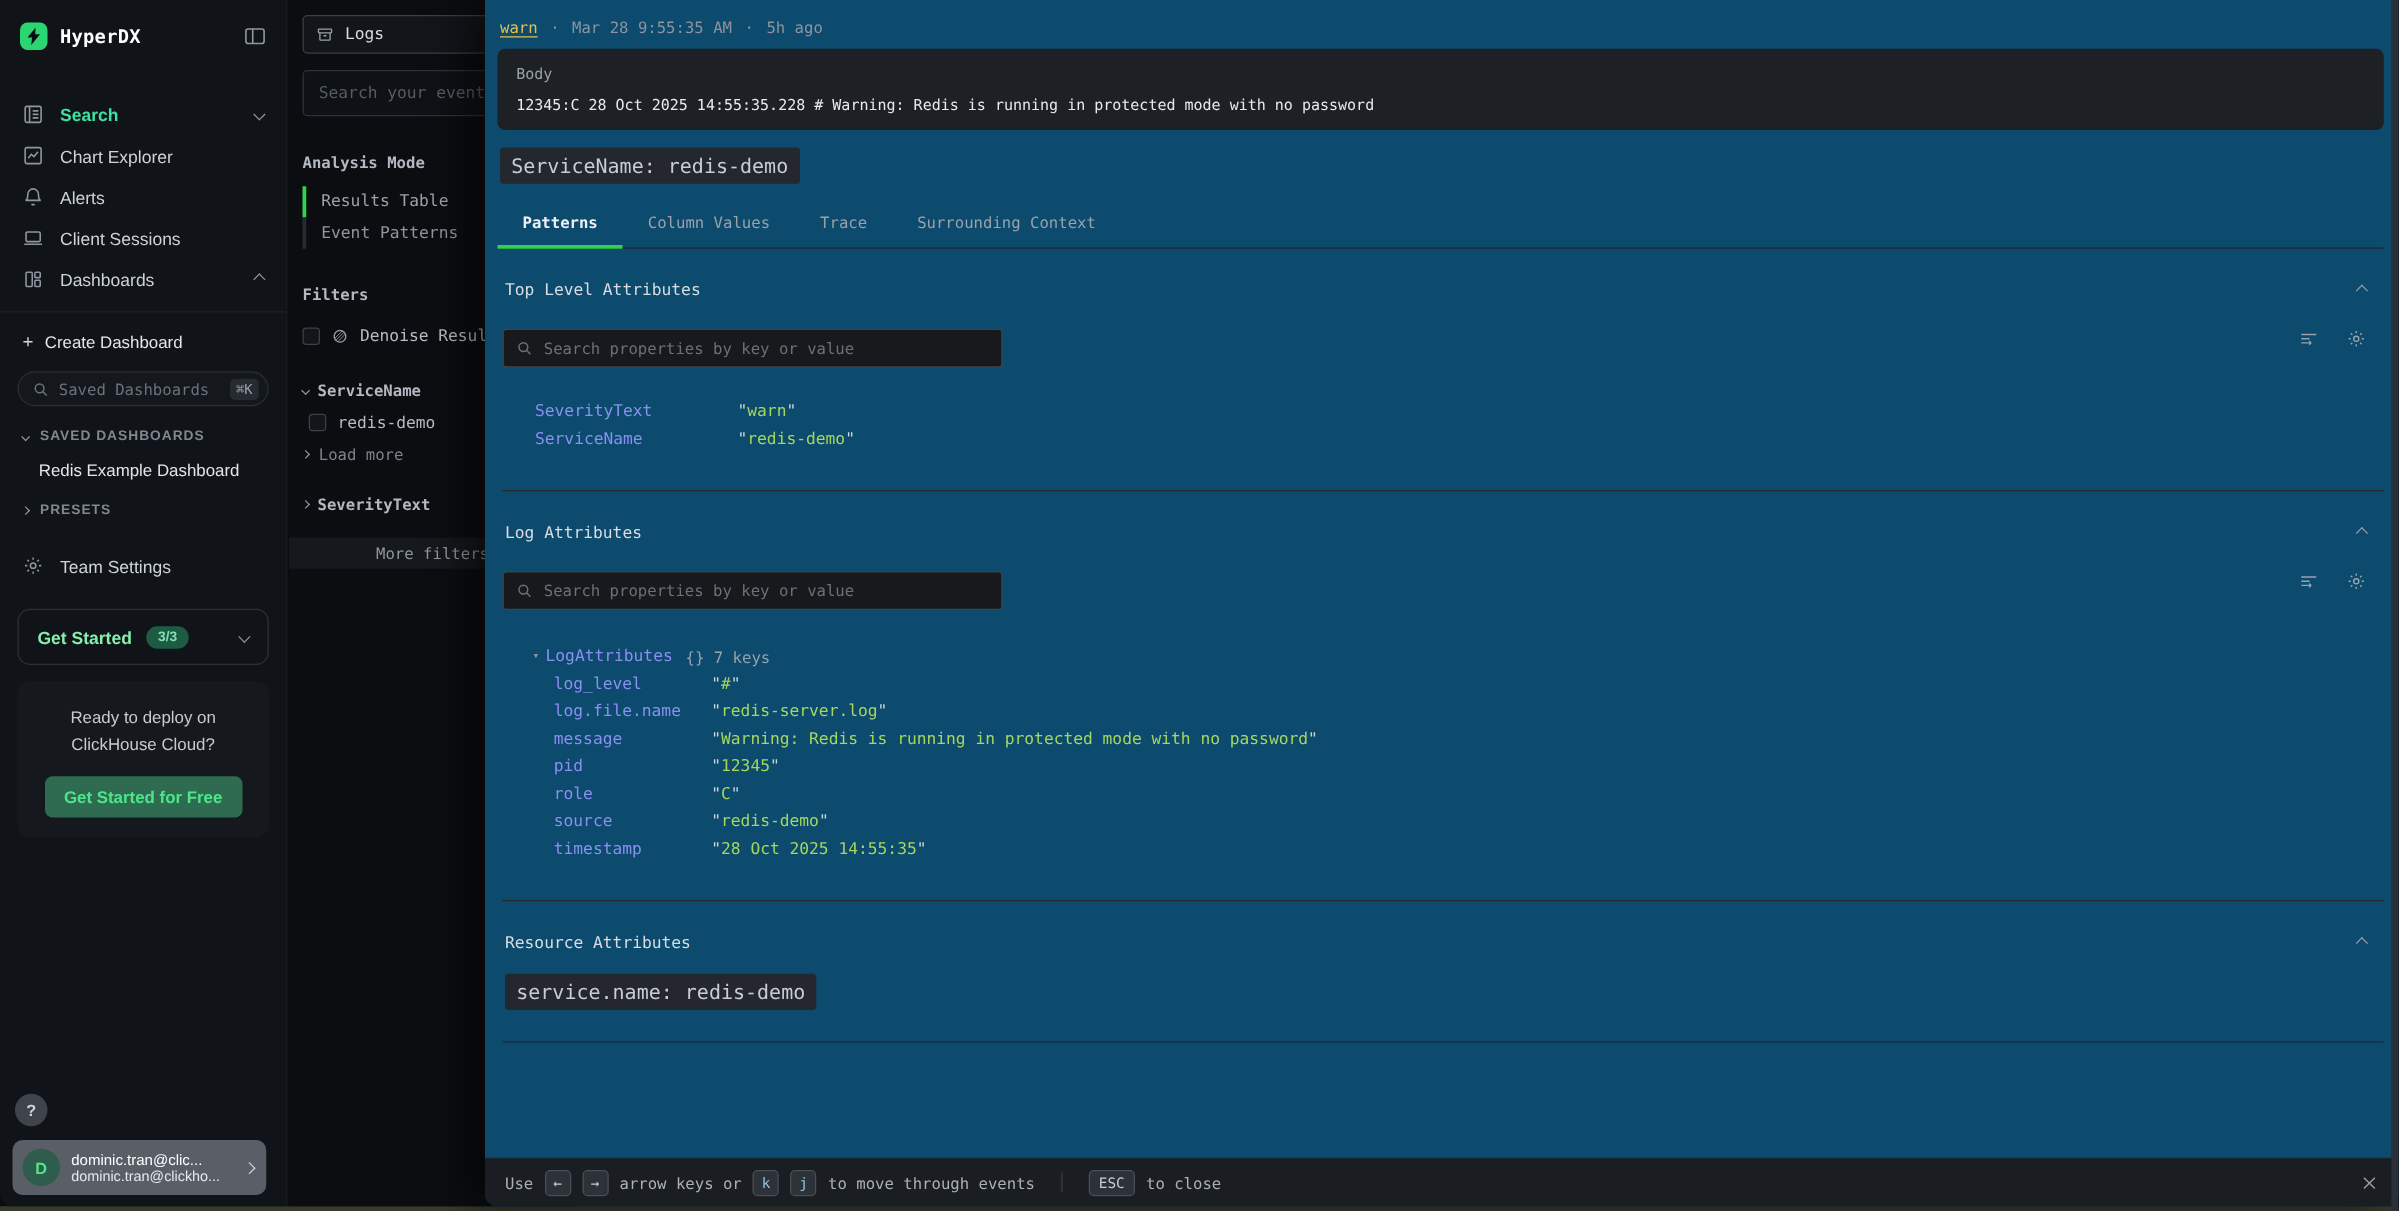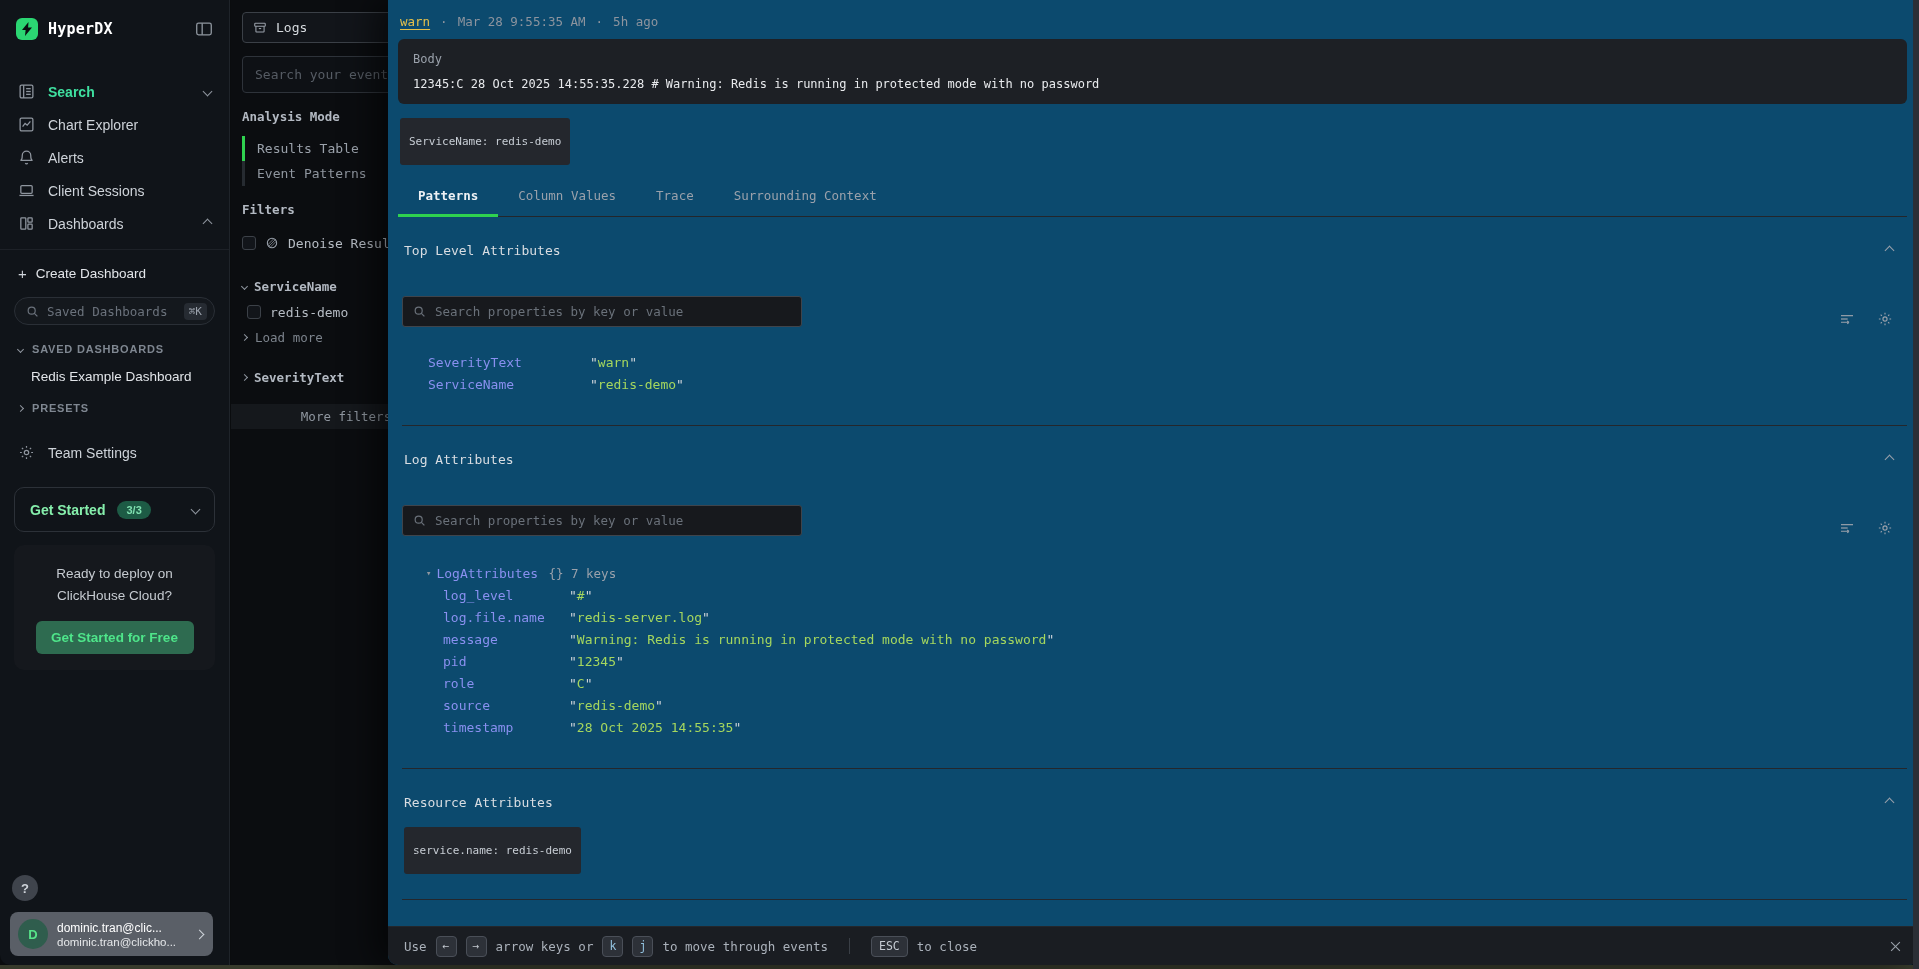--- a/index.html
+++ b/index.html
@@ -57,51 +57,51 @@
   .user-email{font-size:11.5px;color:#e6e8ea;white-space:nowrap;margin-top:1px}
   .user-card .chev{border-color:#cfd4da}
 
   
   .filter-col{position:absolute;left:231px;top:0;bottom:4px;width:230px;background:#0b0d10;padding:12px 0 0 11px;font-family:var(--mono);z-index:1;overflow:hidden}
   .src-btn{width:190px;height:31px;border:1px solid #3b4047;border-radius:4px;display:flex;align-items:center;gap:9px;padding:0 10px;color:#d6dade;font-size:13px;background:#12151a;cursor:pointer}
   .src-btn svg{width:14px;height:14px;color:#9aa1ab}
   .evt-search{margin-top:13px;width:220px;height:37px;border:1px solid #2e333a;border-radius:4px;background:#0e1115;display:flex;align-items:center;padding:0 12px}
   .evt-search input{width:100%;background:transparent;border:none;outline:none;font-family:var(--mono);font-size:13px;color:#9aa1ab}
   .evt-search input::placeholder{color:#565c64}
-  .block-label{margin:16px 0 12px;color:#b3b9c2;font-weight:700;font-size:12.5px}
+  .block-label{margin:29px 0 12px;color:#b3b9c2;font-weight:700;font-size:12.5px}
   .mode-item{display:flex;height:25px;align-items:center;border-left:3px solid #262b31;padding-left:12px;color:#8f969f;font-size:13px;cursor:pointer}
   .mode-item.active{border-left-color:#2fd24f;color:#9ba2ab}
   .chk-row{display:flex;align-items:center;gap:9px;height:28px;color:#b6bcc4;font-size:13px;cursor:pointer;white-space:nowrap}
   .checkbox{width:14px;height:14px;border:1px solid #3c4148;border-radius:3px;background:#12151a;flex:none}
   .chk-row svg{width:14px;height:14px;color:#9aa1ab;flex:none}
   .facet-head{display:flex;gap:7px;align-items:center;color:#b3b9c2;font-weight:700;font-size:12.5px;margin-top:17px;height:24px;cursor:pointer}
   .facet-head .chev,.load-more .chev{border-color:#8f969f}
   .indent{padding-left:5px}
   .load-more{color:#7c838c;font-size:12.5px;display:flex;gap:8px;height:22px;align-items:center;cursor:pointer}
   .more-filters{margin:15px 0 0 -11px;width:230px;height:25px;background:#15181c;color:#8f969f;font-size:12.5px;display:flex;align-items:center;justify-content:center;cursor:pointer;white-space:nowrap}
 
   
   .overlay{position:absolute;left:388px;right:0;top:0;bottom:4px;background:#0c4a6e;border-bottom-left-radius:10px;border-bottom-right-radius:10px;box-shadow:-14px 0 32px rgba(0,0,0,.55);display:flex;flex-direction:column;font-family:var(--mono);z-index:5}
   .evt-header{padding:12px 12px 0 10px}
   .evt-meta{display:flex;gap:10px;align-items:center;font-size:12.5px;color:#8d949e;padding:2px 0 10px 2px}
   .sev{color:#e5c04b;text-decoration:underline;text-underline-offset:3px;cursor:pointer}
   .body-box{background:#1d2025;border-radius:6px;padding:13px 15px}
   .body-label{color:#9aa1ab;font-size:12px;margin-bottom:11px}
   .body-text{color:#e8eaed;font-size:12px;white-space:nowrap}
   .chips{padding:14px 0 0 2px}
-  .chip{display:inline-block;background:#24272d;color:#c7cdd4;font-size:11px;padding:17px 9px;border-radius:3px;cursor:pointer}
+  .chip{display:inline-block;background:#24272d;color:#c7cdd4;font-size:16px;padding:5px 9px;border-radius:3px;cursor:pointer}
   .tabs{display:flex;margin-top:13px;border-bottom:1px solid #23262b}
   .tab{padding:10px 20px 13px;font-size:12.5px;color:#9aa1ab;position:relative;cursor:pointer}
   .tab.active{color:#eef1f4;font-weight:700}
   .tab.active::after{content:'';position:absolute;left:0;right:0;bottom:-1px;height:3px;background:#2fd24f}
   .section{padding:0 12px 0 14px}
   .section-head{display:flex;align-items:center;justify-content:space-between;padding:26px 14px 0 2px}
   .section-title{color:#d9dde2;font-size:13px}
   .section-head .chev{border-color:#9aa1ab;cursor:pointer}
-  .toolrow{display:flex;align-items:flex-end;margin-top:38px}
+  .toolrow{display:flex;align-items:flex-start;margin-top:23px}
   .prop-search{width:400px;height:31px;border:1px solid #3f444b;border-radius:3px;background:#17191d;display:flex;align-items:center;gap:9px;padding:0 10px}
   .prop-search svg{width:13px;height:13px;color:#6a717a;flex:none}
   .prop-search input{flex:1;background:transparent;border:none;outline:none;font-family:var(--mono);font-size:12.5px;color:#aab1ba}
   .prop-search input::placeholder{color:#6a717a}
   .tool-icons{margin-left:auto;display:flex;gap:22px;color:#9aa1ab;padding-right:14px}
   .tool-icons svg{width:16px;height:16px;cursor:pointer}
   .kv{margin-top:24px;padding-left:26px;padding-bottom:30px}
   .kv-row{display:flex;height:22px;align-items:center;font-size:13px}
   .kv-key{width:162px;color:#8a90f0;cursor:pointer;flex:none}
   .kv-val{color:#a5d75e}

